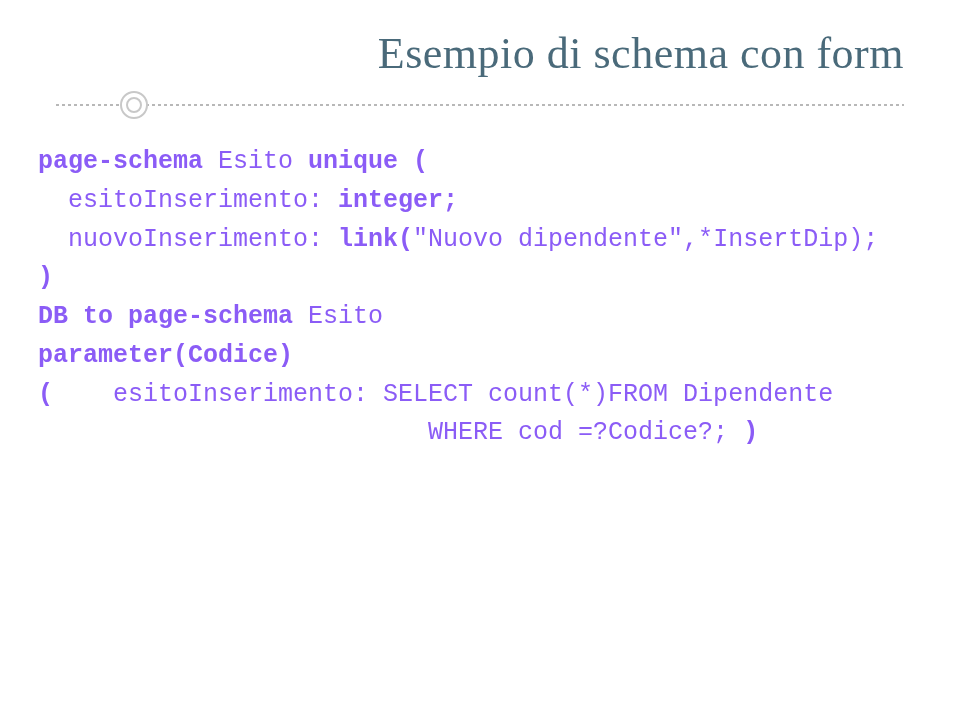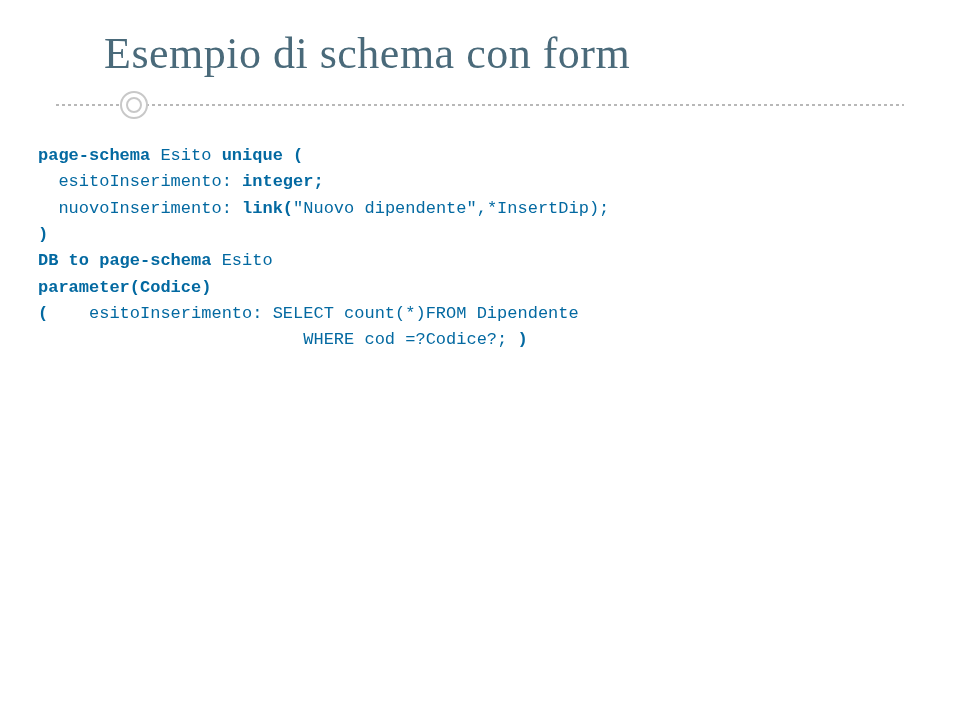--- a/index.html
+++ b/index.html
@@ -18,20 +18,21 @@
     position: relative;
   }
   .title {
     font-size: 44px;
     color: #4a6a7a;
     font-weight: 400;
     margin-left: 48px;
     margin-bottom: 12px;
     font-family: Georgia, 'Times New Roman', serif;
     letter-spacing: 0.5px;
+    text-align: right;
   }
   .divider-wrap {
     position: relative;
     height: 28px;
     margin-bottom: 24px;
   }
   .divider-line {
     position: absolute;
     top: 13px;
     left: 0;
@@ -54,23 +55,23 @@
     left: 70px;
     top: 6px;
     width: 16px;
     height: 16px;
     border: 2px solid #c8c8c8;
     border-radius: 50%;
     background: #ffffff;
   }
   .code-block {
     font-family: 'Courier New', Courier, monospace;
-    font-size: 17px;
+    font-size: 25px;
     line-height: 1.55;
-    color: #0369a1;
+    color: #8b5cf6;
     white-space: pre;
     margin-left: -18px;
   }
   .bold { font-weight: bold; }
 </style>
 </head>
 <body>
 
 <div class="slide">
   <div class="title">Esempio di schema con form</div>

